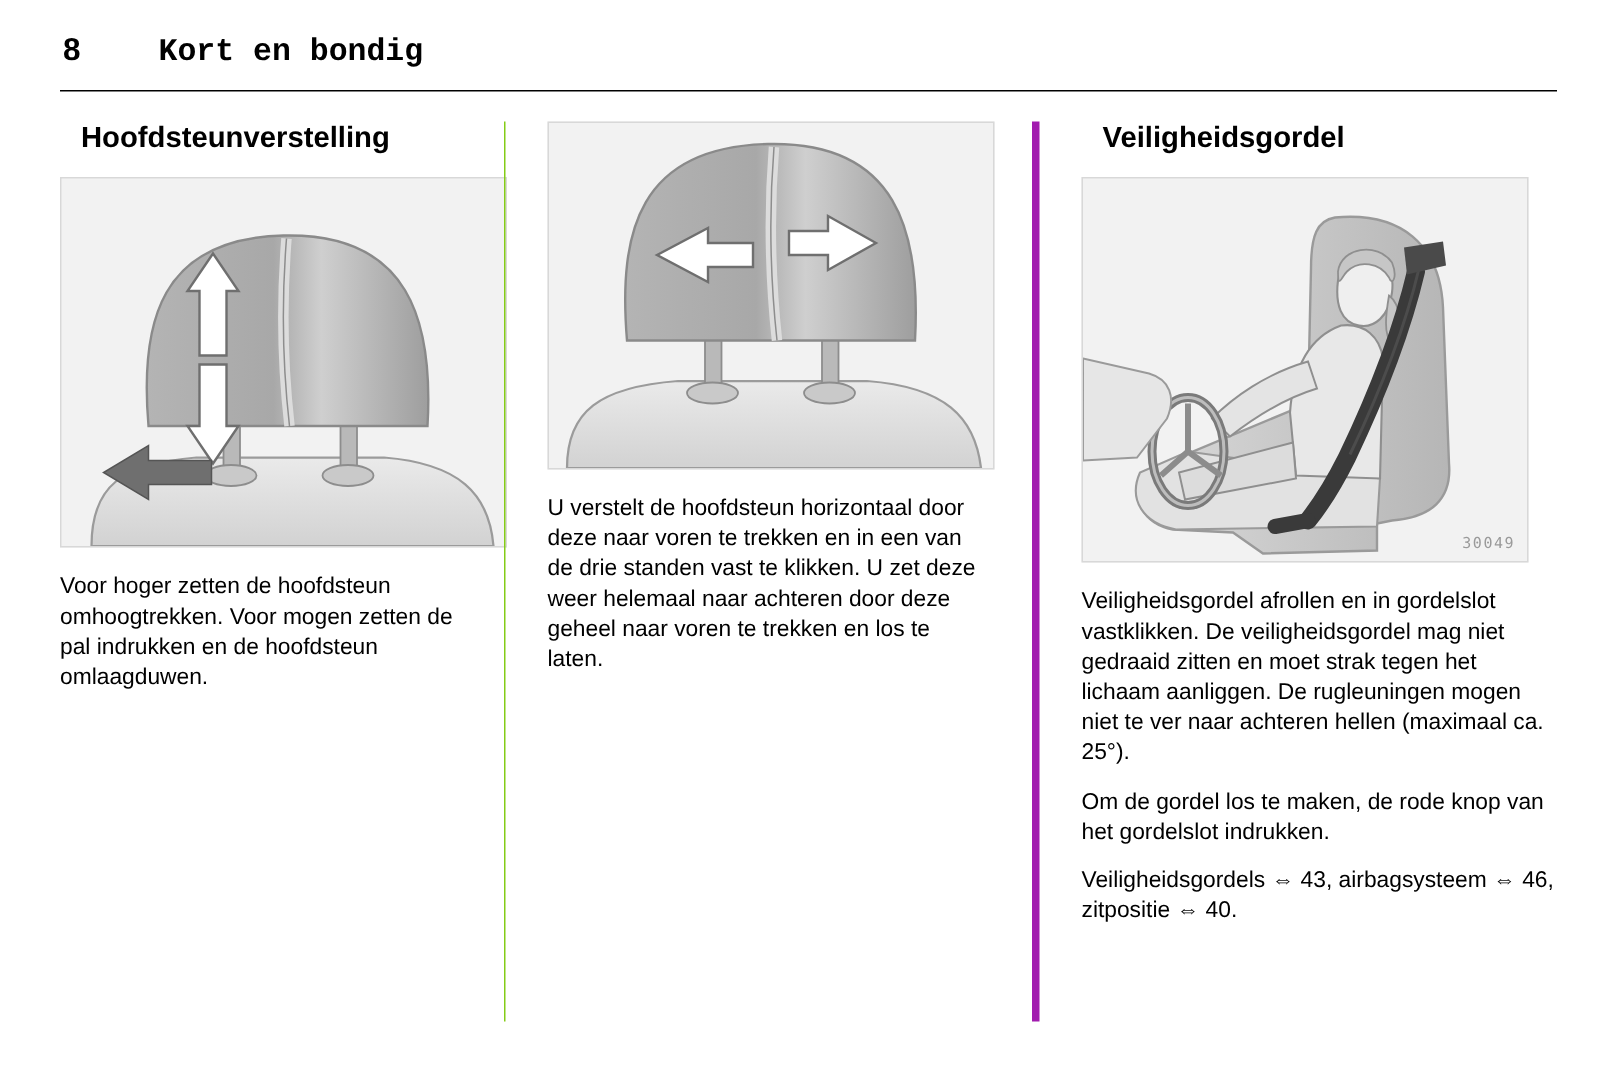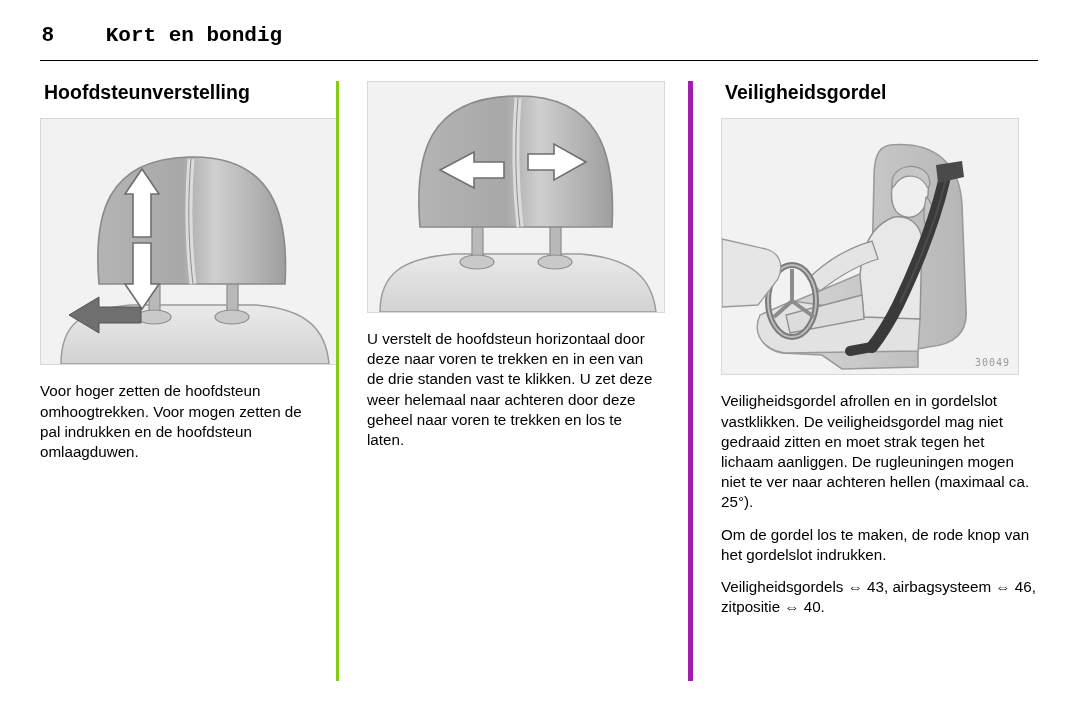--- a/index.html
+++ b/index.html
@@ -46,26 +46,26 @@
     display: flex;
     margin-top: 20px;
     height: 600px;
   }
   .col {
     width: 296px;
     box-sizing: border-box;
     position: relative;
   }
   .col-1 { padding-right: 28px; }
-  .col-2 { padding-left: 28px; padding-right: 28px; border-left: 3px solid #84cc16; width: 352px;}
+  .col-2 { padding-left: 28px; padding-right: 28px; border-left: 1px solid #84cc16; width: 352px;}
   .col-3 { padding-left: 28px; border-left: 5px solid #a21caf; width: 352px;}
   .sec-title {
     font-size: 19.5px;
     font-weight: bold;
-    margin: 0 0 14px 4px;
+    margin: 0 0 14px 14px;
     line-height: 1.2;
   }
   p.body {
     font-size: 15.2px;
     line-height: 1.33;
     margin: 0 0 12px 0;
     text-align: left;
   }
   p.body:last-child { margin-bottom: 0; }
   .fig {

